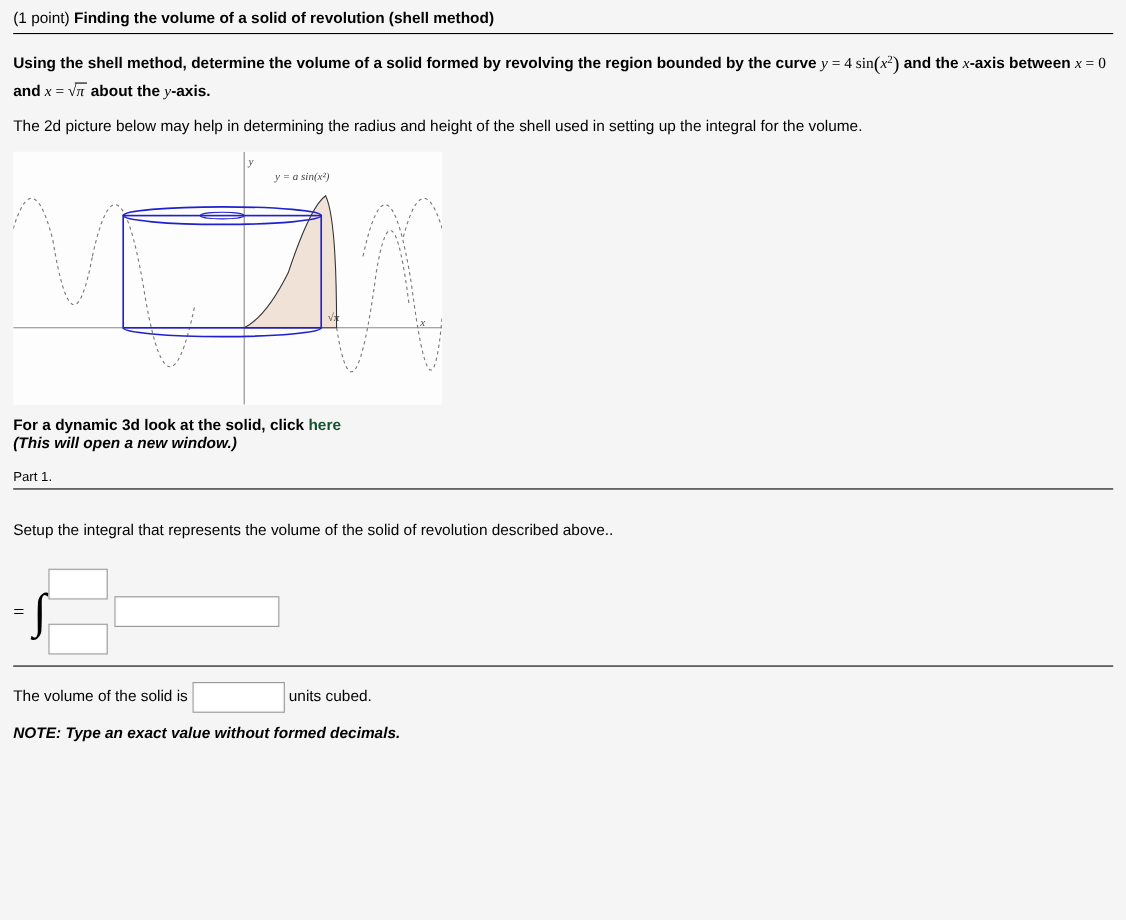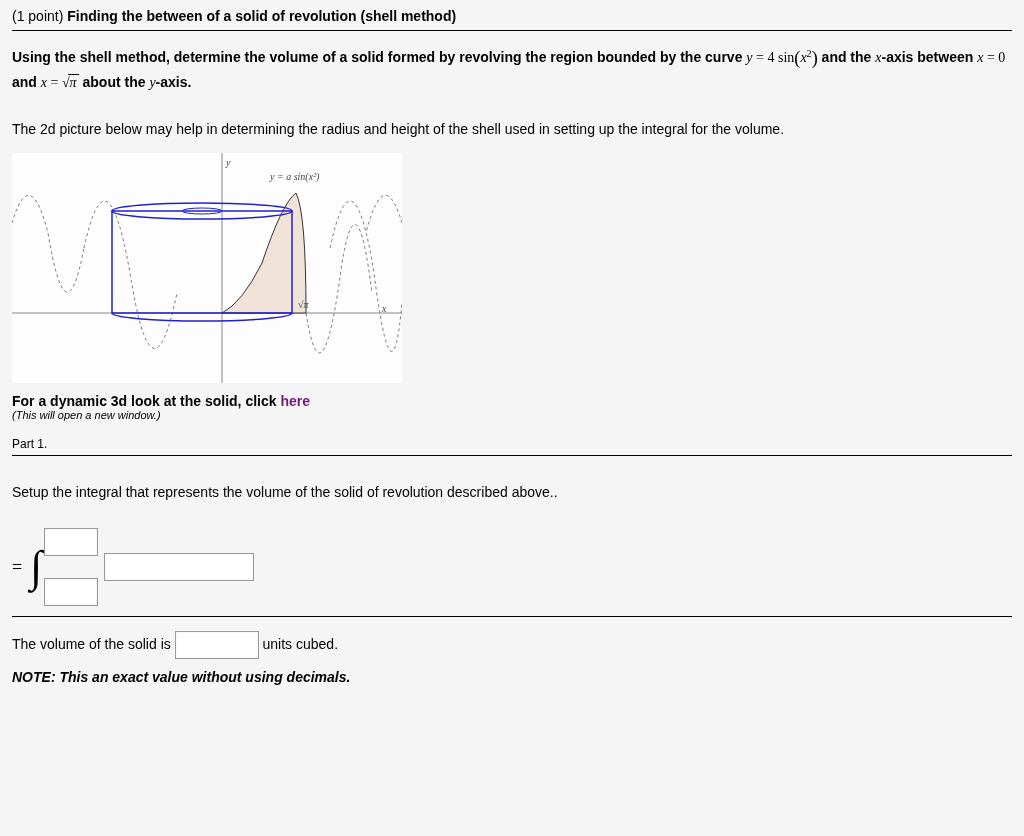--- a/index.html
+++ b/index.html
@@ -24,21 +24,21 @@
     font-weight: bold;
   }
   hr.divider {
     border: none;
     border-top: 1.5px solid #000;
     margin: 4px 0 14px 0;
   }
   .instruction {
     font-weight: bold;
     line-height: 1.5;
-    margin-bottom: 28px;
+    margin-bottom: 12px;
   }
   .math-var {
     font-family: "Times New Roman", serif;
     font-style: italic;
     font-weight: normal;
   }
   .math-plain {
     font-family: "Times New Roman", serif;
     font-style: normal;
     font-weight: normal;
@@ -76,27 +76,27 @@
     position: relative;
     margin-bottom: 10px;
     overflow: hidden;
   }
   .dynamic-link {
     font-weight: bold;
     font-size: 14px;
     margin-top: 6px;
   }
   .dynamic-link a {
-    color: #701a75;
+    color: #14532d;
     text-decoration: none;
   }
   .dynamic-note {
     font-style: italic;
-    font-weight: normal;
-    font-size: 11px;
+    font-weight: bold;
+    font-size: 14px;
     margin-bottom: 16px;
   }
   .part-heading {
     font-weight: normal;
     font-size: 12px;
     margin-top: 14px;
     margin-bottom: 4px;
   }
   .part-instruction {
     font-size: 14px;
@@ -171,21 +171,21 @@
     font-style: italic;
   }
 </style>
 </head>
 <body>
 
 <div class="problem-container">
 
   <div class="title-line">
     <span class="pts">(1 point)</span>
-    <span class="bold">Finding the between of a solid of revolution (shell method)</span>
+    <span class="bold">Finding the volume of a solid of revolution (shell method)</span>
   </div>
   <hr class="divider">
 
   <div class="instruction">
     <span>Using the shell method, determine the volume of a solid formed by revolving the region bounded by the curve </span>
     <span class="math-var">y</span><span class="math-plain"> = </span><span class="math-plain">4</span><span class="math-plain"> sin</span><span class="paren">(</span><span class="math-var">x</span><sup class="math-plain">2</sup><span class="paren">)</span>
     <span> and the </span><span class="math-var">x</span><span>-axis between </span><span class="math-var">x</span><span class="math-plain"> = </span><span class="math-plain">0</span><span> and </span><span class="math-var">x</span><span class="math-plain"> = </span><span class="sqrt">√<span class="radicand">π</span></span><span> about the </span><span class="math-var">y</span><span>-axis.</span>
   </div>
 
   <div class="helper-text">The 2d picture below may help in determining the radius and height of the shell used in setting up the integral for the volume.</div>
@@ -207,21 +207,21 @@
 
       <rect x="100" y="58" width="180" height="102" fill="none" stroke="#2020d0" stroke-width="1.5"></rect>
       <ellipse cx="190" cy="58" rx="90" ry="8" fill="none" stroke="#2020d0" stroke-width="1.5"></ellipse>
       <path d="M 100 160 A 90 8 0 0 0 280 160" fill="none" stroke="#2020d0" stroke-width="1.5"></path>
 
       <ellipse cx="190" cy="58" rx="20" ry="3" fill="none" stroke="#2020d0" stroke-width="1"></ellipse>
 
       <path d="M 294 160 Q 310 260 330 110 Q 345 20 360 140" stroke="#777" stroke-width="1" stroke-dasharray="3 3" fill="none"></path>
     </svg>
     <span class="fig-label" style="left:214px; top:4px;">y</span>
-    <span class="fig-label" style="left:258px; top:18px;">y = a sin(x²)</span>
+    <span class="fig-label" style="left:238px; top:18px;">y = a sin(x²)</span>
     <span class="fig-label" style="left:286px; top:146px;">√π</span>
     <span class="fig-label" style="left:370px; top:150px;">x</span>
   </div>
 
   <div class="dynamic-link">
     <span>For a dynamic 3d look at the solid, click </span><a href="#">here</a>
   </div>
   <div class="dynamic-note">(This will open a new window.)</div>
 
   <div class="part-heading">Part 1.</div>
@@ -240,15 +240,15 @@
   </div>
 
   <hr class="divider">
 
   <div class="answer-line">
     <span>The volume of the solid is </span>
     <input class="ans-box" type="text" style="">
     <span> units cubed.</span>
   </div>
 
-  <div class="note">NOTE: This an exact value without using decimals.</div>
+  <div class="note">NOTE: Type an exact value without formed decimals.</div>
 
 </div>
 
 </body></html>

